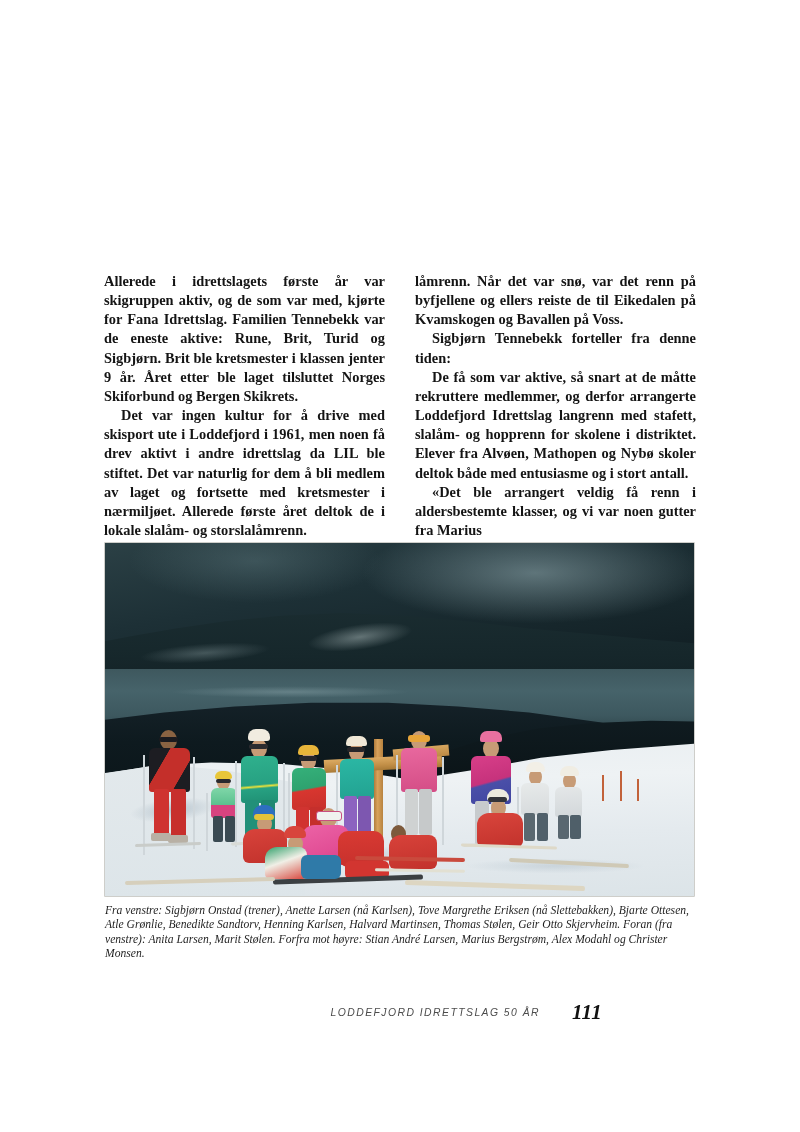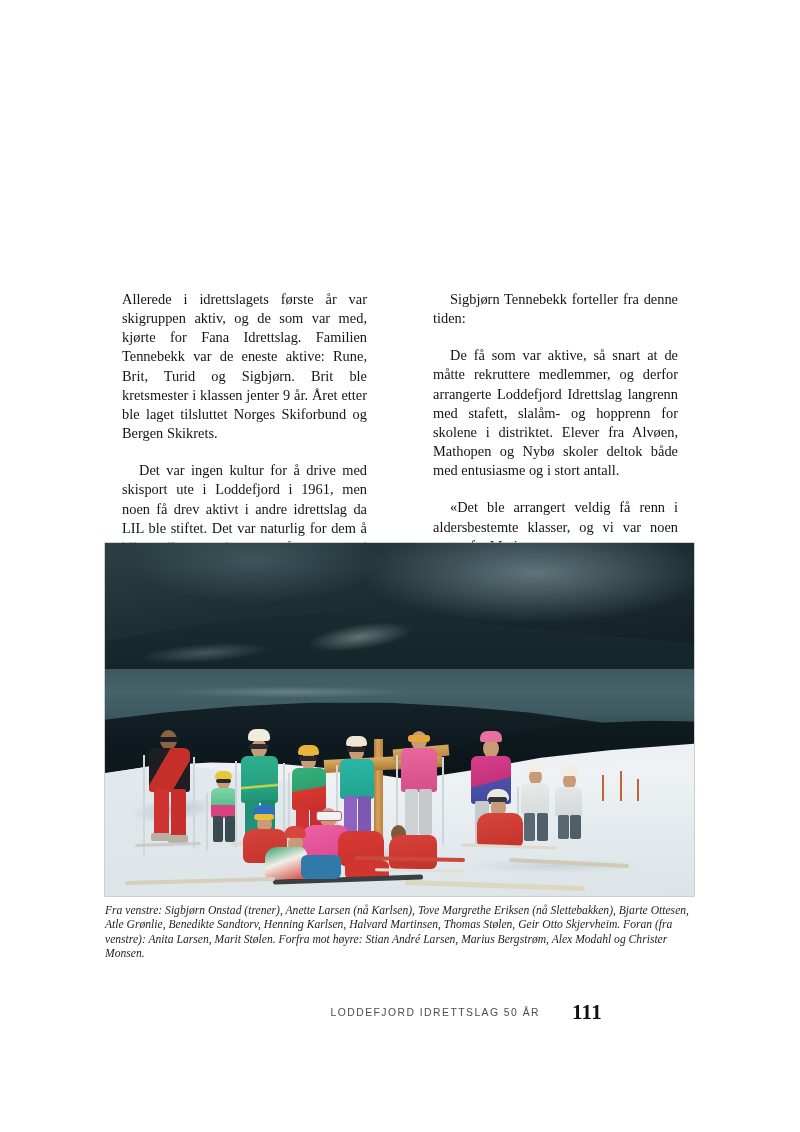--- a/index.html
+++ b/index.html
@@ -44,27 +44,28 @@
     left: 104px;
     top: 272px;
     width: 592px;
     display: flex;
     justify-content: space-between;
   }
   .col {
     width: 281px;
   }
   .col p {
-    margin: 18px;
+    margin: 0;
     font-size: 14.4px;
     line-height: 19.15px;
     text-align: justify;
     text-justify: inter-word;
     hyphens: manual;
     color: #141414;
+    font-weight: bold;
   }
   .col p.indent {
     text-indent: 17px;
   }
 
   
   .photo-frame {
     position: absolute;
     left: 105px;
     top: 543px;
@@ -215,20 +216,21 @@
   .caption .cap-line { display: block; white-space: nowrap; }
   .caption .cap-body { display: block; }
 
   
   .footer {
     position: absolute;
     left: 0;
     top: 1000px;
     width: 660px;
     height: 28px;
+    font-style: italic;
   }
   .footer-label {
     position: absolute;
     right: 120px;
     top: 7px;
     font-family: "Liberation Sans", sans-serif;
     font-size: 10.4px;
     letter-spacing: 1.45px;
     color: #4c4c4c;
     text-transform: uppercase;
@@ -252,20 +254,21 @@
 
 
   <div class="body-columns">
 
     <div class="col">
       <p>Allerede i idrettslagets første år var skigruppen aktiv, og de som var med, kjørte for Fana Idrettslag. Familien Tennebekk var de eneste aktive: Rune, Brit, Turid og Sigbjørn. Brit ble kretsmester i klassen jenter 9 år. Året etter ble laget tilsluttet Norges Skiforbund og Bergen Skikrets.</p>
       <p class="indent">Det var ingen kultur for å drive med skisport ute i Loddefjord i 1961, men noen få drev aktivt i andre idrettslag da LIL ble stiftet. Det var naturlig for dem å bli medlem av laget og fortsette med kretsmester i nærmiljøet. Allerede første året deltok de i lokale slalåm- og storslalåmrenn.</p>
     </div>
 
     <div class="col">
+      <p>låmrenn. Når det var snø, var det renn på byfjellene og ellers reiste de til Eikedalen på Kvamskogen og Bavallen på Voss.</p>
       <p class="indent">Sigbjørn Tennebekk forteller fra denne tiden:</p>
       <p class="indent">De få som var aktive, så snart at de måtte rekruttere medlemmer, og derfor arrangerte Loddefjord Idrettslag langrenn med stafett, slalåm- og hopprenn for skolene i distriktet. Elever fra Alvøen, Mathopen og Nybø skoler deltok både med entusiasme og i stort antall.</p>
       <p class="indent">«Det ble arrangert veldig få renn i aldersbestemte klasser, og vi var noen gutter fra Marius</p>
     </div>
 
   </div>
 
   <div class="photo-frame">
     <div class="photo">
 

